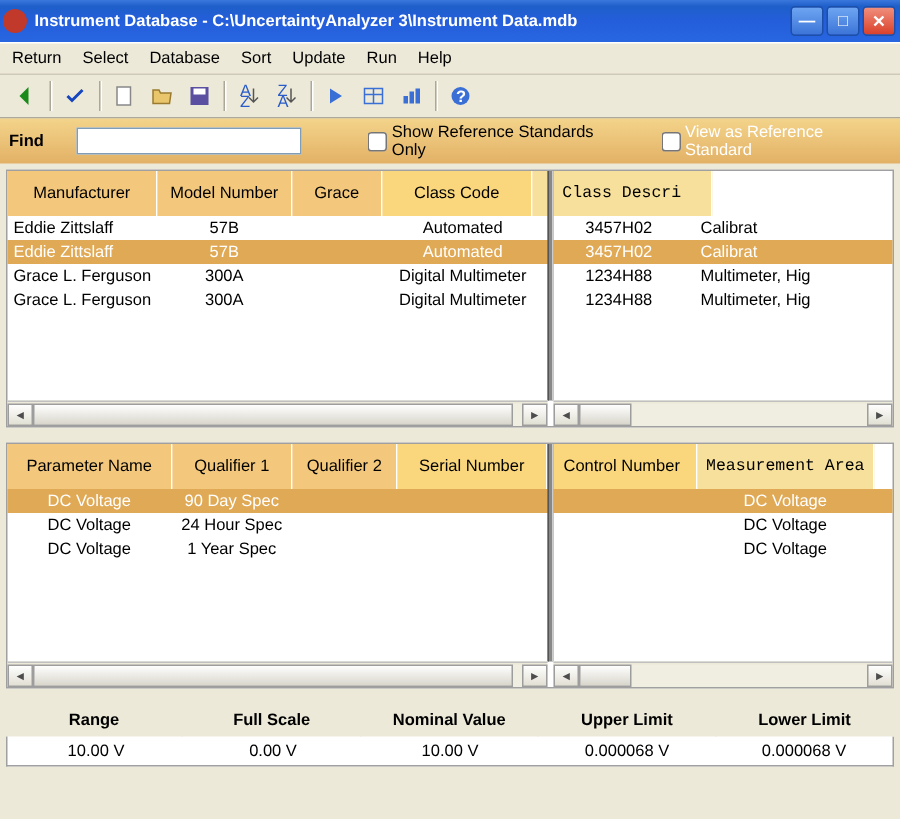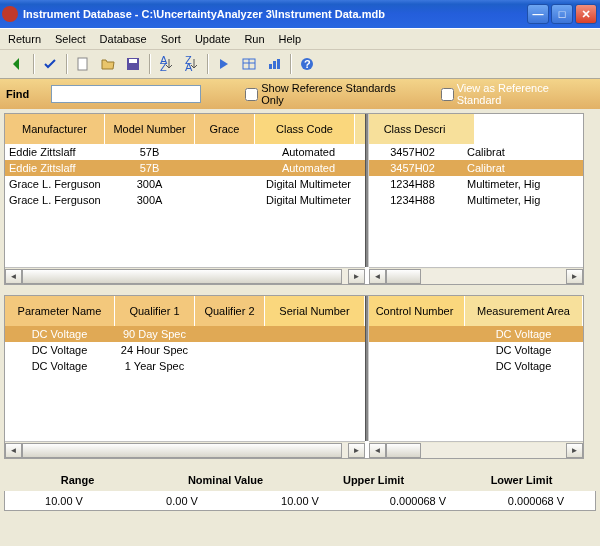--- a/index.html
+++ b/index.html
@@ -20,30 +20,30 @@
 .tb-sep { width: 1px; height: 20px; background: #aca899; margin: 0 2px; box-shadow: 1px 0 #fff; }
 .tb-btn svg { width: 16px; height: 16px; }
 
 .findbar { background: linear-gradient(#f3d48a, #e2b166); padding: 3px 6px; display: flex; align-items: center; gap: 22px; }
 .findbar .lbl { font-weight: bold; }
 .findbar input[type=text] { width: 150px; height: 18px; border: 1px solid #7f9db9; padding: 0 3px; }
 .findbar .chk { display: flex; align-items: center; gap: 3px; }
 .findbar .chk input { width: 13px; height: 13px; }
 .findbar .dim { color: #fff; }
 
-.panes { padding: 4px 16px 0 4px; }
+.panes { padding: 4px 4px 0 4px; }
 .grid-wrap { border: 1px solid #a0a0a0; background: #fff; position: relative; }
 .grid-wrap.top { height: 172px; }
 .grid-wrap.mid { height: 164px; margin-top: 10px; }
 
 .grid-header { display: flex; height: 30px; }
 .gh-cell { border-right: 1px solid #fff; display: flex; align-items: center; justify-content: center; text-align: center; font-size: 11px; padding: 2px; }
 .color-a { background: #f3c87c; }
 .color-b { background: #fad77d; }
-.color-c { background: #f7e09b; }
+.color-c { background: #f7e09b; font-family: Liberation Mono, monospace; }
 
 .data-row { display: flex; height: 16px; }
 .data-row.sel { background: #e0a955; color: #fff; }
 .d-cell { border-right: 1px solid transparent; padding: 0 4px; overflow: hidden; white-space: nowrap; display: flex; align-items: center; }
 .d-cell.c { justify-content: center; }
 
 .hscroll { position: absolute; bottom: 0; height: 17px; background: #ece9d8; border-top: 1px solid #c0c0c0; display: flex; align-items: center; }
 .hscroll .arrow { width: 17px; height: 15px; background: linear-gradient(#fefefe, #e2e0d4); border: 1px solid #9d9d9d; display: flex; align-items: center; justify-content: center; font-size: 8px; color: #4d4d4d; }
 .hscroll .track { flex: 1; height: 15px; background: #f0ede1; position: relative; }
 .hscroll .thumb { position: absolute; top: 0; height: 15px; background: linear-gradient(#fefefe, #d8d6cb); border: 1px solid #9d9d9d; }
@@ -276,20 +276,21 @@
         </div>
         <div class="arrow">►</div>
       </div>
 </div>
 
 </div>
 
 <div class="bottom-pane">
   <div class="bottom-header" id="bottomHeader">
       <div class="bh-cell">Range</div>
+      <div class="bh-cell">Full Scale</div>
       <div class="bh-cell">Nominal Value</div>
       <div class="bh-cell">Upper Limit</div>
       <div class="bh-cell">Lower Limit</div>
     </div>
   <div class="bottom-row" id="bottomRow">
       <div class="br-cell">10.00 V</div>
       <div class="br-cell">0.00 V</div>
       <div class="br-cell">10.00 V</div>
       <div class="br-cell">0.000068 V</div>
       <div class="br-cell">0.000068 V</div>

